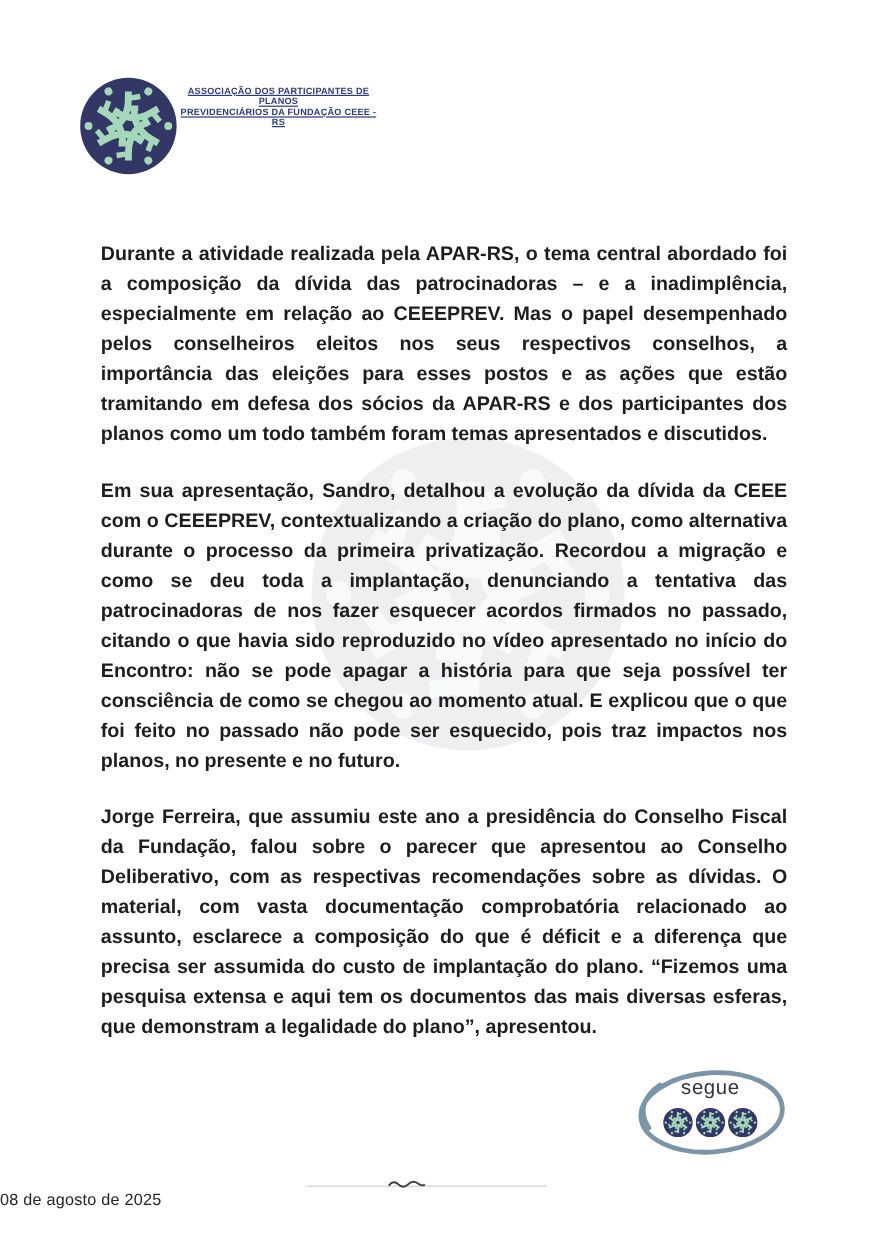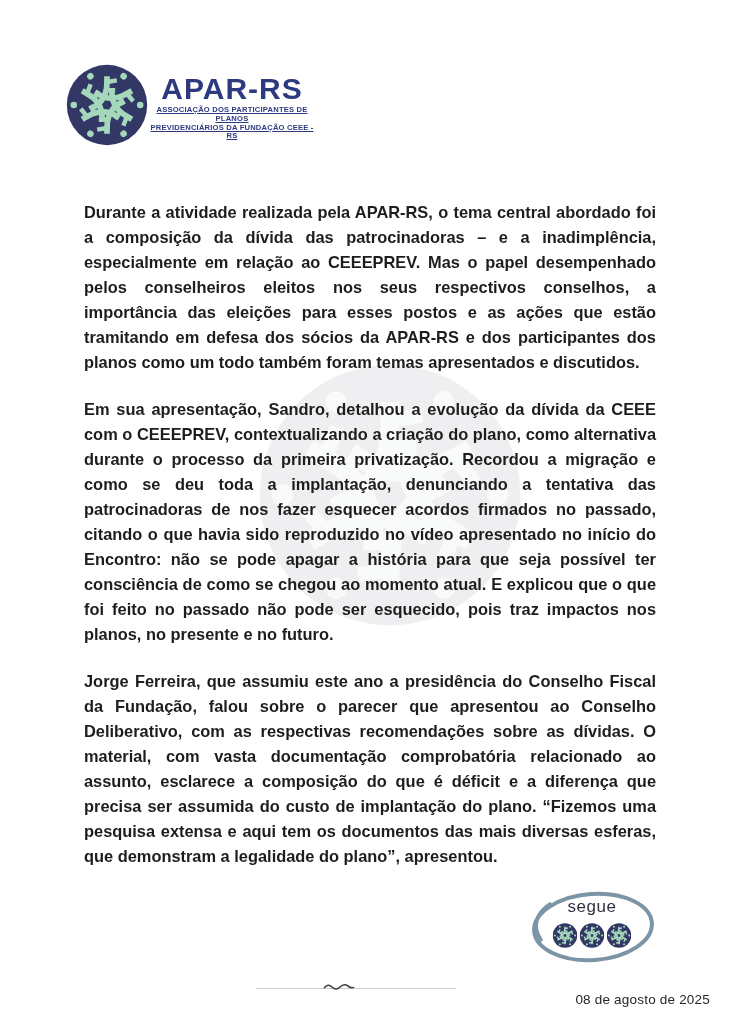--- a/index.html
+++ b/index.html
@@ -45,21 +45,21 @@
     display:flex;gap:2px;
   }
   .stamp-logos svg{width:25px;height:25px;}
   
   .footer-line{
     position:absolute;left:256px;top:988px;width:200px;height:1px;
     background:#cfcfcf;
   }
   .footer-squiggle{position:absolute;left:322px;top:981px;width:34px;height:10px;}
   .footer-date{
-    position:absolute;left:0;top:992px;width:710px;text-align:right;
+    position:absolute;left:0;top:992px;width:710px;text-align:left;
     font-size:13.5px;color:#262626;letter-spacing:.2px;
   }
 </style>
 </head>
 <body>
 
 <svg width="0" height="0" style="position:absolute" aria-hidden="true">
   <defs>
     <symbol id="apar-emblem" viewBox="0 0 100 100">
       <circle cx="50" cy="50" r="49" fill="#333766"></circle>
@@ -107,21 +107,20 @@
   </defs>
 </svg>
 
 <div class="page">
 
   <div>
     <svg class="emblem" viewBox="0 0 100 100">
       <use href="#apar-emblem" xlink:href="#apar-emblem"></use>
     </svg>
     <div class="brand">
-      <div class="brand-title">APAR-RS</div>
       <div class="brand-sub">ASSOCIAÇÃO DOS PARTICIPANTES DE PLANOS</div>
       <div class="brand-sub">PREVIDENCIÁRIOS DA FUNDAÇÃO CEEE - RS</div>
     </div>
   </div>
 
   <svg class="watermark" viewBox="0 0 100 100">
     <use href="#apar-emblem" xlink:href="#apar-emblem"></use>
   </svg>
 
   <div class="content">

